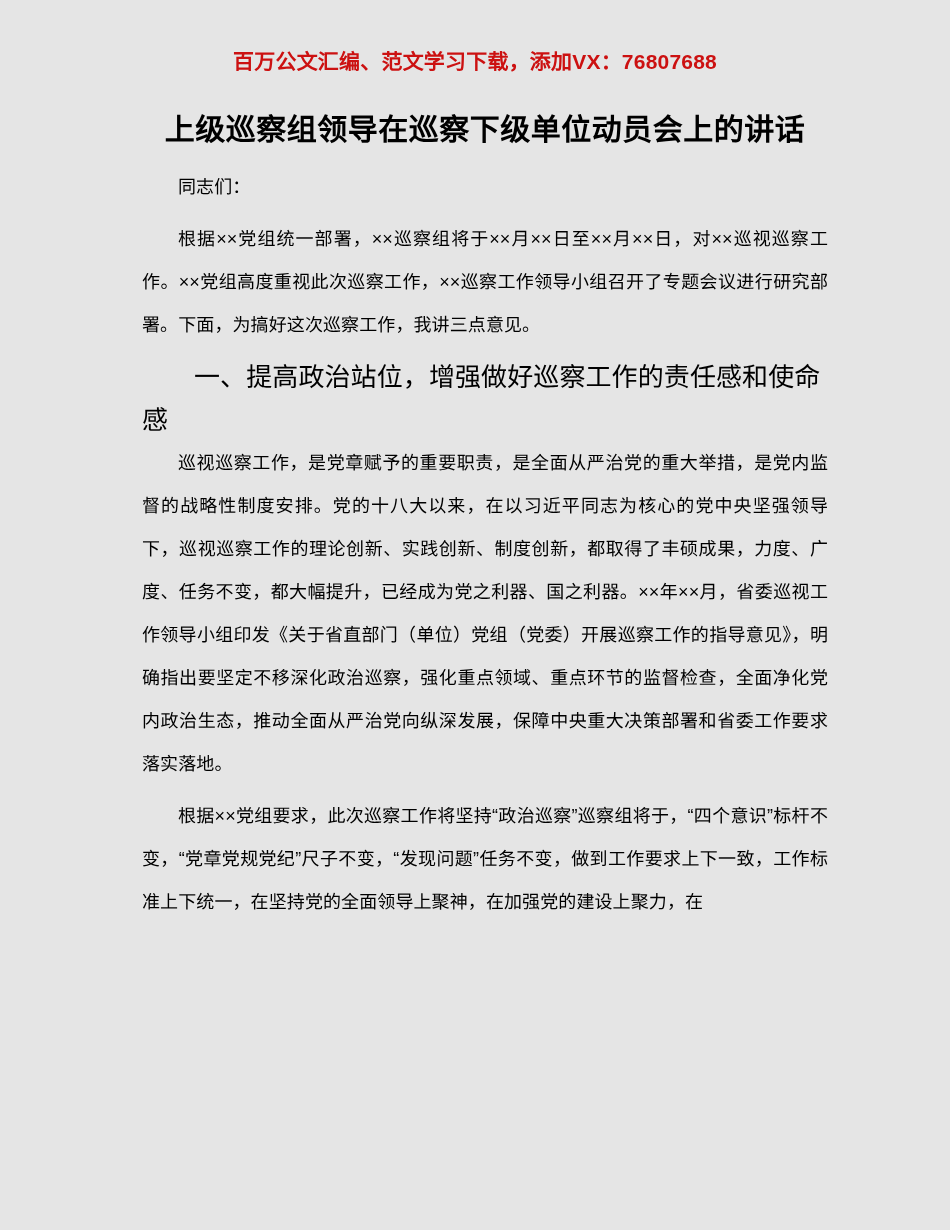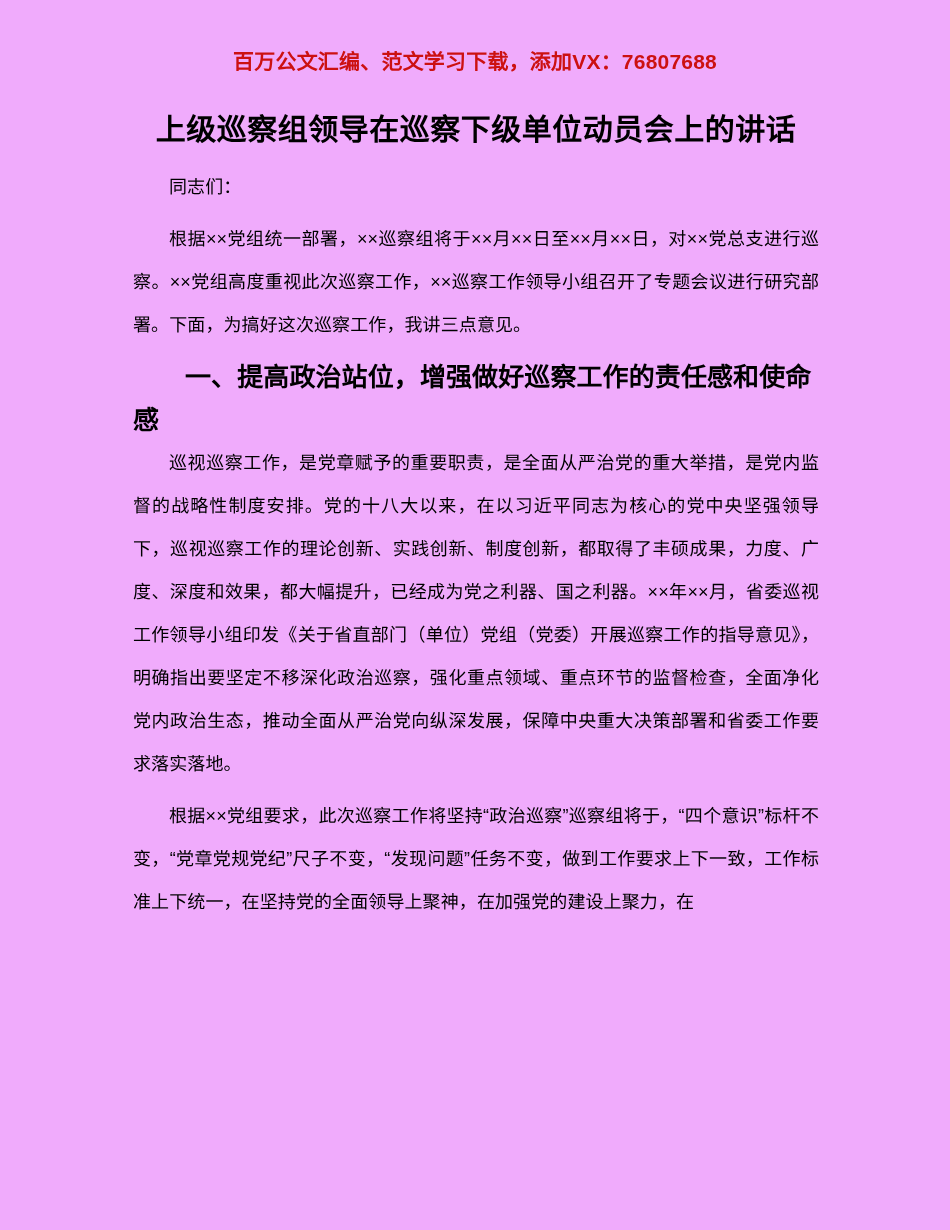--- a/index.html
+++ b/index.html
@@ -12,42 +12,42 @@
     width: 950px;
     height: 1230px;
     overflow: hidden;
     font-family: "Liberation Sans", "DejaVu Sans", sans-serif;
     -webkit-font-smoothing: antialiased;
   }
   .page {
     position: relative;
     width: 950px;
     height: 1230px;
-    background: #f0abfc;
+    background: #e5e5e5;
     box-sizing: border-box;
   }
   
   .promo-banner {
     position: absolute;
     top: 47px;
     left: 0;
     width: 950px;
     text-align: center;
     color: #cc1111;
     font-size: 21px;
     font-weight: 700;
     letter-spacing: 0.2px;
     line-height: 30px;
     white-space: nowrap;
   }
   
   .doc {
     position: absolute;
     top: 108px;
-    left: 133px;
+    left: 142px;
     width: 686px;
   }
   .doc-title {
     font-size: 30px;
     font-weight: 700;
     line-height: 44px;
     text-align: center;
     color: #000000;
     margin: 0 0 14px 0;
     letter-spacing: 0.5px;
@@ -64,42 +64,42 @@
   }
   .para + .para {
     margin-top: 9px;
   }
   .section-heading {
     font-size: 26px;
     line-height: 43px;
     color: #000000;
     margin: 9px 0 0 0;
     text-indent: 2em;
-    font-weight: 700;
+    font-weight: 400;
     letter-spacing: 0.1px;
   }
   .salutation {
     text-indent: 2em;
   }
 </style>
 </head>
 <body>
 
 <div class="page">
 
   <div class="promo-banner">百万公文汇编、范文学习下载，添加VX：76807688</div>
 
   <div class="doc">
 
     <h1 class="doc-title">上级巡察组领导在巡察下级单位动员会上的讲话</h1>
 
     <p class="para salutation">同志们：</p>
 
-    <p class="para">根据××党组统一部署，××巡察组将于××月××日至××月××日，对××党总支进行巡察。××党组高度重视此次巡察工作，××巡察工作领导小组召开了专题会议进行研究部署。下面，为搞好这次巡察工作，我讲三点意见。</p>
+    <p class="para">根据××党组统一部署，××巡察组将于××月××日至××月××日，对××巡视巡察工作。××党组高度重视此次巡察工作，××巡察工作领导小组召开了专题会议进行研究部署。下面，为搞好这次巡察工作，我讲三点意见。</p>
 
     <p class="section-heading">一、提高政治站位，增强做好巡察工作的责任感和使命感</p>
 
-    <p class="para">巡视巡察工作，是党章赋予的重要职责，是全面从严治党的重大举措，是党内监督的战略性制度安排。党的十八大以来，在以习近平同志为核心的党中央坚强领导下，巡视巡察工作的理论创新、实践创新、制度创新，都取得了丰硕成果，力度、广度、深度和效果，都大幅提升，已经成为党之利器、国之利器。××年××月，省委巡视工作领导小组印发《关于省直部门（单位）党组（党委）开展巡察工作的指导意见》，明确指出要坚定不移深化政治巡察，强化重点领域、重点环节的监督检查，全面净化党内政治生态，推动全面从严治党向纵深发展，保障中央重大决策部署和省委工作要求落实落地。</p>
+    <p class="para">巡视巡察工作，是党章赋予的重要职责，是全面从严治党的重大举措，是党内监督的战略性制度安排。党的十八大以来，在以习近平同志为核心的党中央坚强领导下，巡视巡察工作的理论创新、实践创新、制度创新，都取得了丰硕成果，力度、广度、任务不变，都大幅提升，已经成为党之利器、国之利器。××年××月，省委巡视工作领导小组印发《关于省直部门（单位）党组（党委）开展巡察工作的指导意见》，明确指出要坚定不移深化政治巡察，强化重点领域、重点环节的监督检查，全面净化党内政治生态，推动全面从严治党向纵深发展，保障中央重大决策部署和省委工作要求落实落地。</p>
 
     <p class="para">根据××党组要求，此次巡察工作将坚持“政治巡察”巡察组将于，“四个意识”标杆不变，“党章党规党纪”尺子不变，“发现问题”任务不变，做到工作要求上下一致，工作标准上下统一，在坚持党的全面领导上聚神，在加强党的建设上聚力，在</p>
 
   </div>
 </div>
 
 </body></html>

